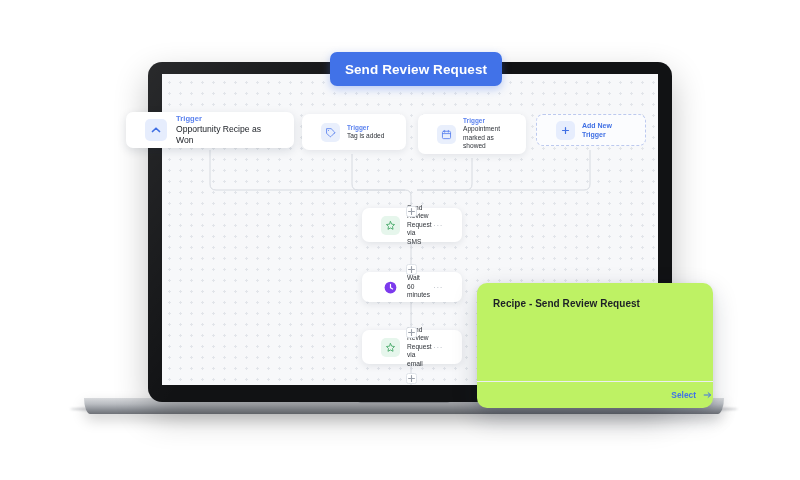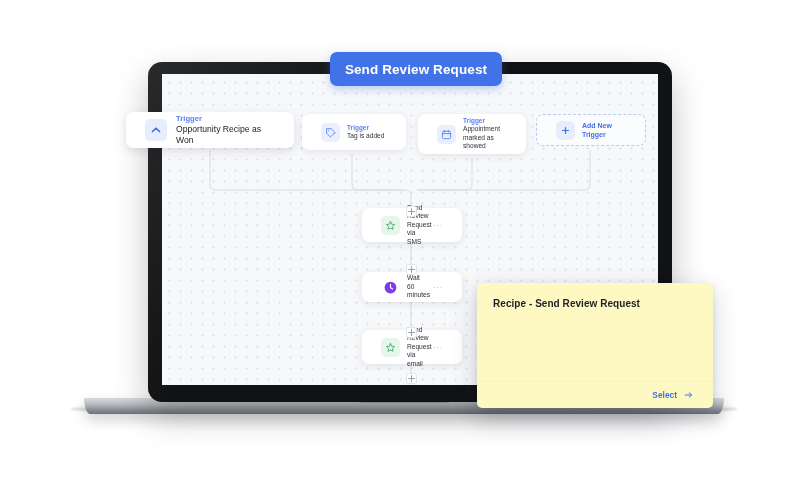--- a/index.html
+++ b/index.html
@@ -210,22 +210,22 @@
     color: #b6bbc3;
   }
 
   
   #info-panel {
     position: absolute;
     left: 477px;
     top: 283px;
     width: 236px;
     height: 125px;
-    background: #fef9c3;
-    border-radius: 5px;
+    background: #bef264;
+    border-radius: 10px;
     box-shadow: 0 9px 26px rgba(20,30,55,.20), 0 2px 6px rgba(20,30,55,.10);
     z-index: 60;
     display: flex;
     flex-direction: column;
   }
   #info-body { padding: 15px 16px 0 16px; flex: 1 1 auto; }
   #info-title {
     font-size: 10px;
     font-weight: bold;
     color: #1d2026;
@@ -237,21 +237,21 @@
     line-height: 11.4px;
     color: #6a717c;
   }
   #info-footer {
     flex: 0 0 auto;
     height: 27px;
     border-top: 1px solid #eceef2;
     display: flex;
     align-items: center;
     justify-content: flex-end;
-    padding-right: 19px;
+    padding-right: 0;
   }
   #select-link {
     display: flex; align-items: center; gap: 6px;
     color: #4172e8;
     font-size: 8.4px;
     font-weight: bold;
     cursor: pointer;
   }
 
   .svgicon { display:block; }

